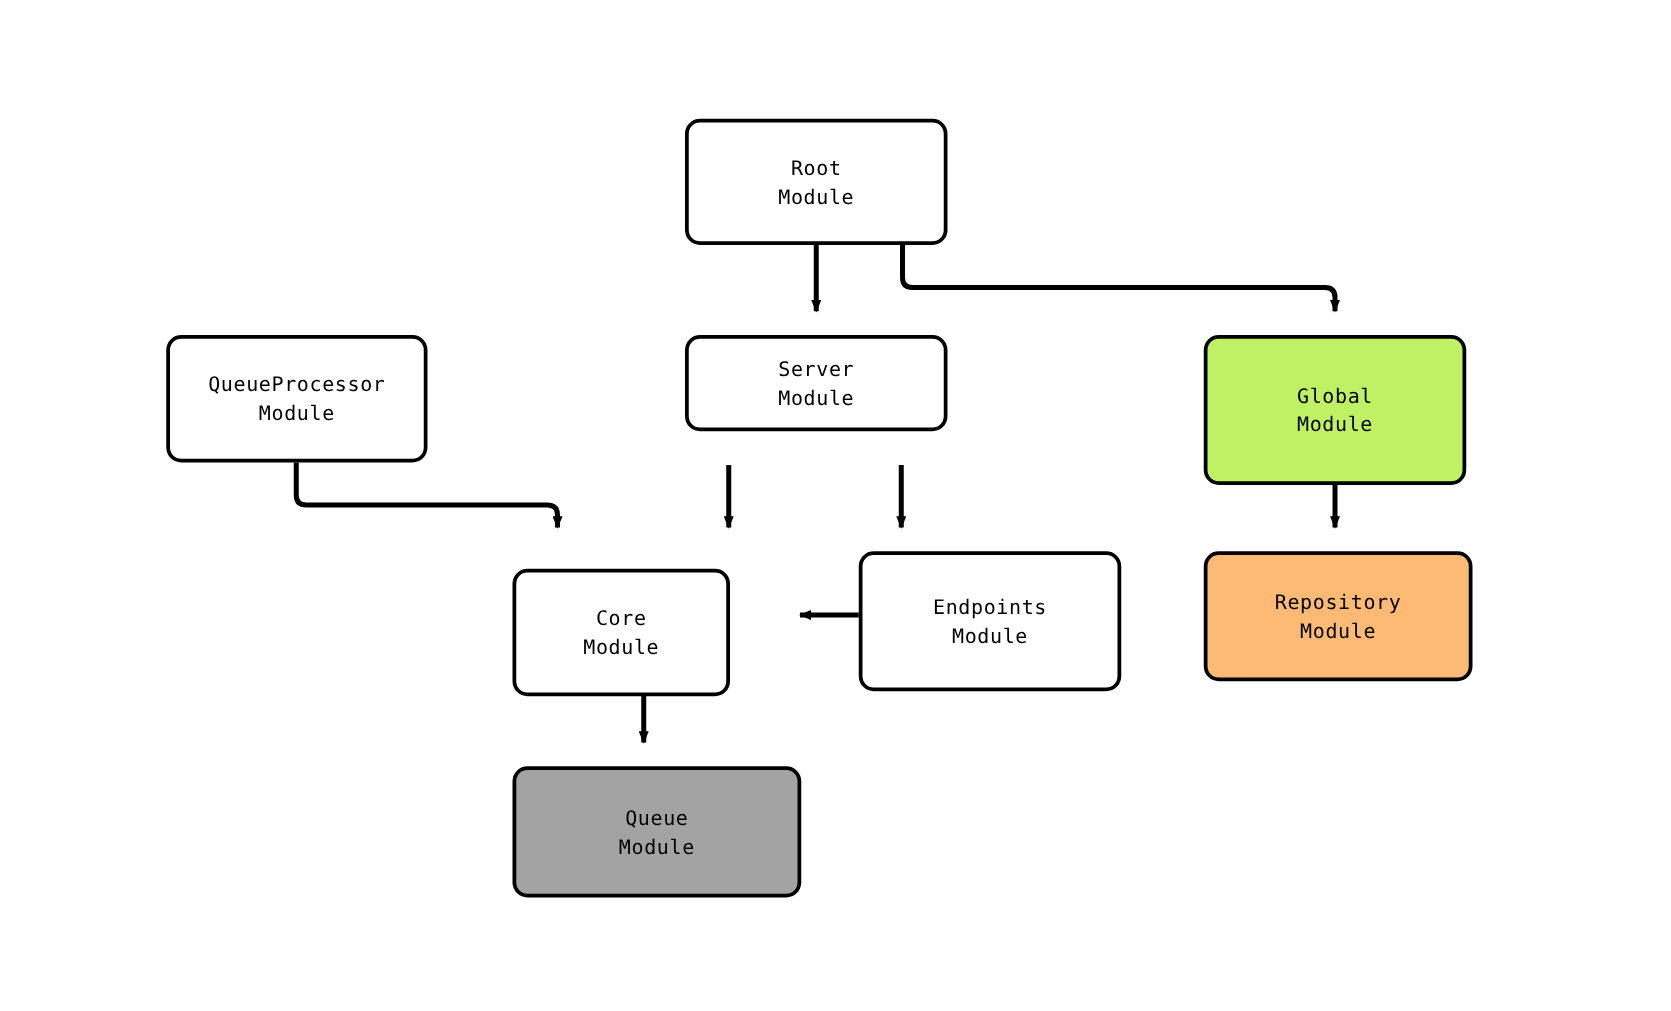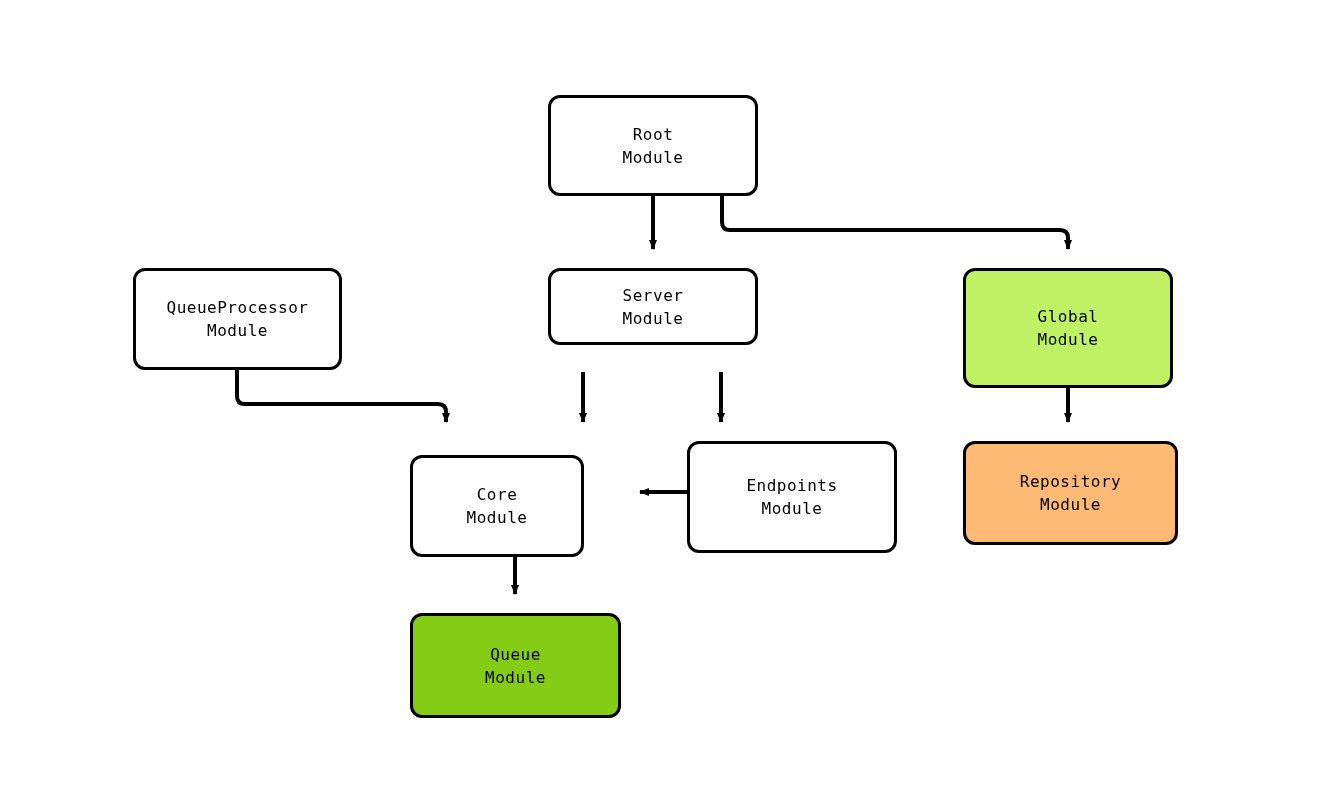--- a/index.html
+++ b/index.html
@@ -103,18 +103,18 @@
   <div class="node" style="left: 687px; top: 441px; width: 210px; height: 112px; background: rgb(255, 255, 255); border-color: rgb(0, 0, 0);">
     <span class="node-line">Endpoints</span>
     <span class="node-line">Module</span>
   </div>
 
   <div class="node" style="left: 963px; top: 441px; width: 215px; height: 104px; background: #fdba74; border-color: rgb(0, 0, 0);">
     <span class="node-line">Repository</span>
     <span class="node-line">Module</span>
   </div>
 
-  <div class="node" style="left: 410px; top: 613px; width: 211px; height: 105px; background: #84cc16; border-color: rgb(0, 0, 0);">
+  <div class="node" style="left: 410px; top: 613px; width: 231px; height: 105px; background: #a3a3a3; border-color: rgb(0, 0, 0);">
     <span class="node-line">Queue</span>
     <span class="node-line">Module</span>
   </div>
 
 </div>
 
 </body></html>

